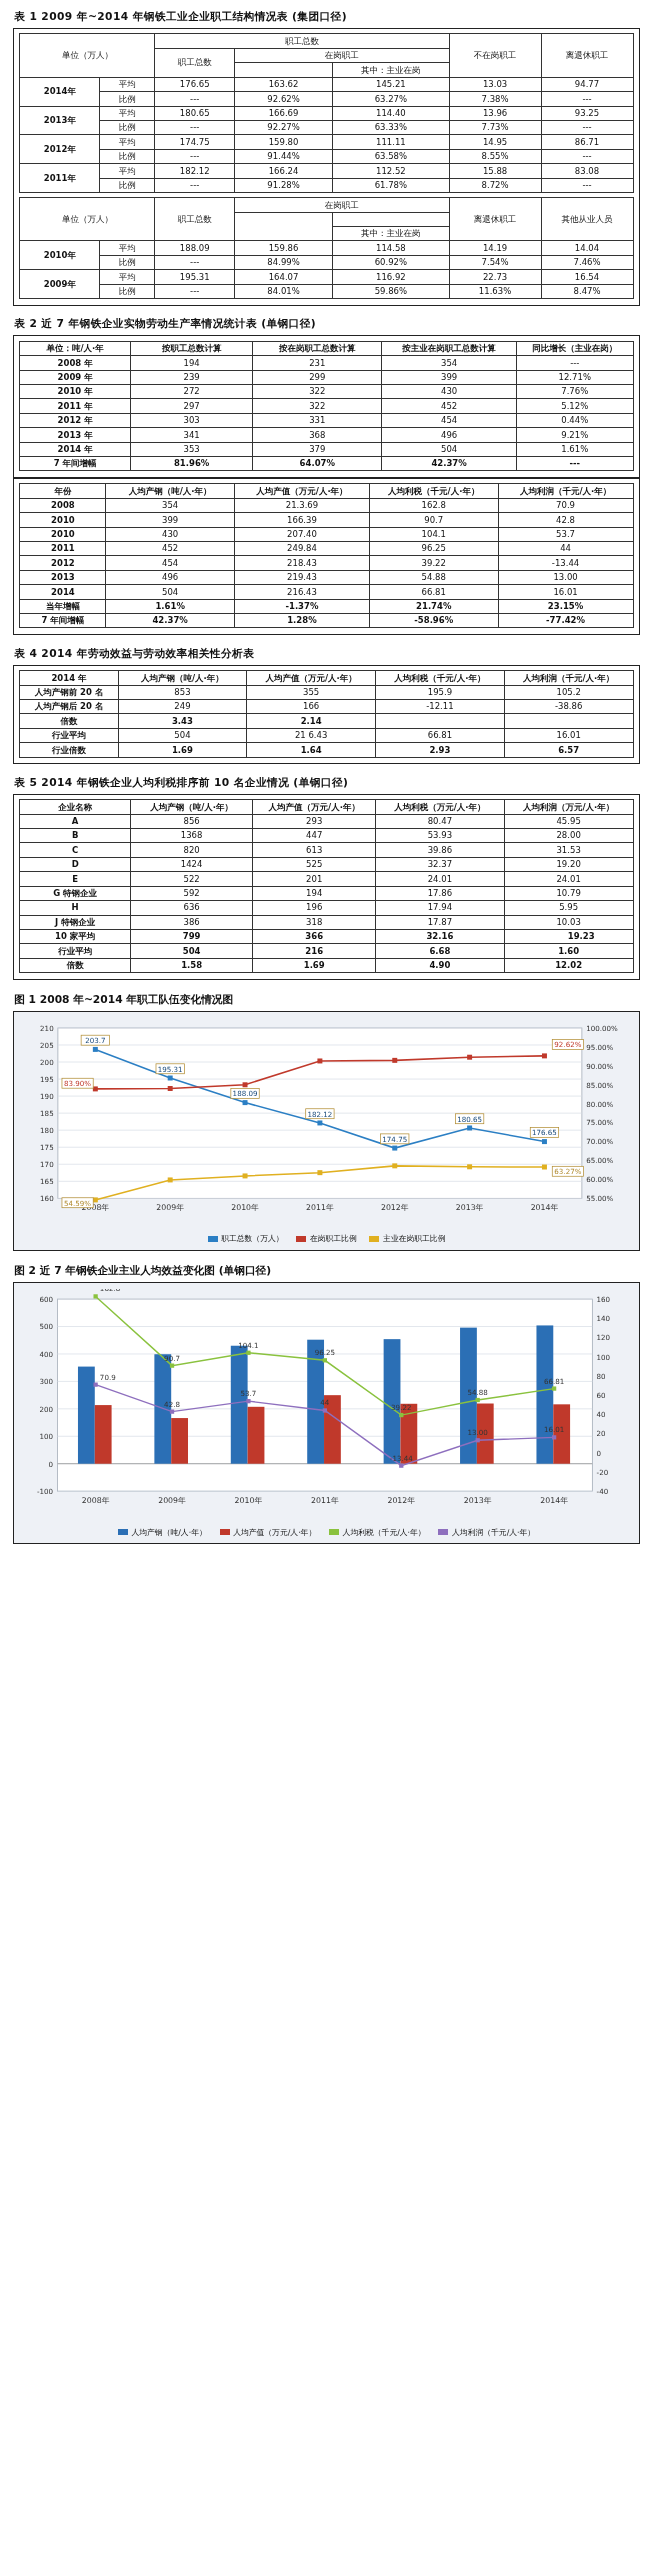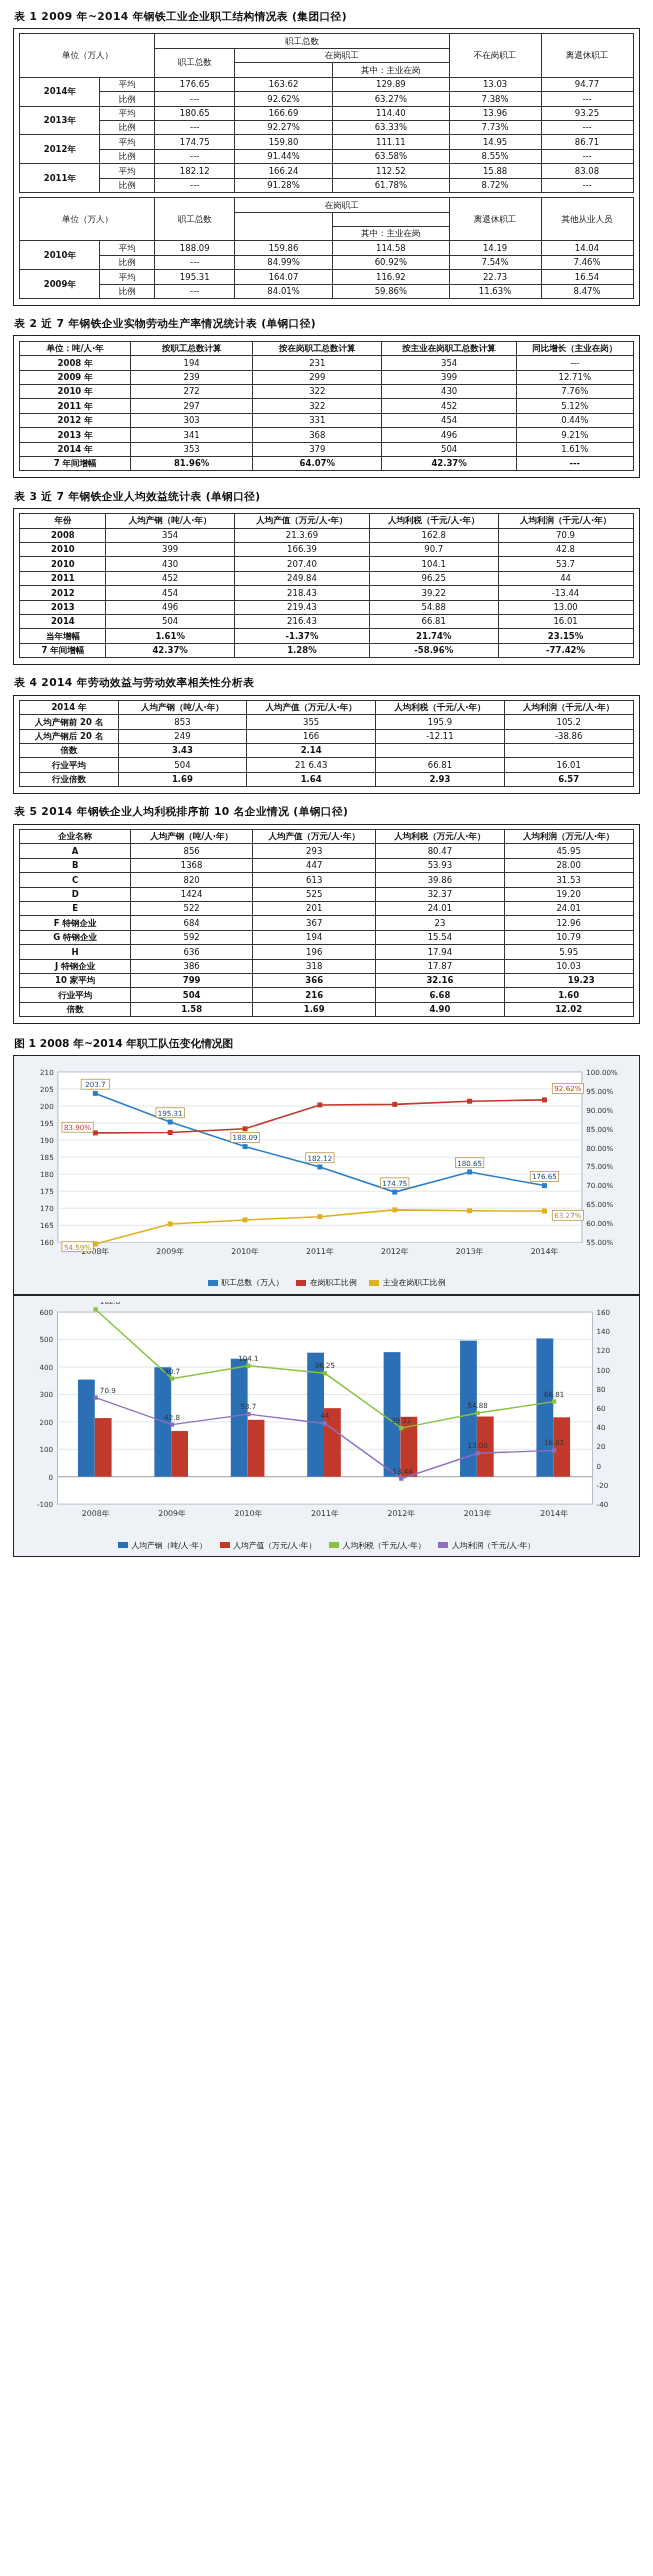--- a/index.html
+++ b/index.html
@@ -82,21 +82,21 @@
         <td>&nbsp;</td>
         <td>其中：主业在岗</td>
       </tr>
       </tbody>
         <tbody id="t1a-body">
           <tr>
             <td rowspan="2" style="font-weight: bold;">2014年</td>
             <td>平均</td>
             <td>176.65</td>
             <td>163.62</td>
-            <td>129.89</td>
+            <td>145.21</td>
             <td>13.03</td>
             <td>94.77</td>
           </tr>
           <tr>
             <td>比例</td>
             <td>---</td>
             <td>92.62%</td>
             <td>63.27%</td>
             <td>7.38%</td>
             <td>---</td>
@@ -293,21 +293,20 @@
             <td style="font-weight: bold;">7 年间增幅</td>
             <td style="font-weight: bold;">81.96%</td>
             <td style="font-weight: bold;">64.07%</td>
             <td style="font-weight: bold;">42.37%</td>
             <td style="font-weight: bold;">---</td>
           </tr>
         </tbody>
     </table>
   </div>
 
-  <div class="caption">表 3 近 7 年钢铁企业人均效益统计表 (单钢口径)</div>
   <div class="tblwrap">
     <table class="tbl">
       <colgroup>
           <col style="width:14%">
           <col style="width:21%">
           <col style="width:22%">
           <col style="width:21%">
           <col style="width:22%">
         </colgroup>
       <thead id="t3-head">
@@ -495,31 +494,24 @@
             <td>19.20</td>
           </tr>
           <tr>
             <td style="font-weight: bold;">E</td>
             <td>522</td>
             <td>201</td>
             <td>24.01</td>
             <td>24.01</td>
           </tr>
           <tr>
-            <td style="font-weight: bold;">F 特钢企业</td>
-            <td>684</td>
-            <td>367</td>
-            <td>23</td>
-            <td>12.96</td>
-          </tr>
-          <tr>
             <td style="font-weight: bold;">G 特钢企业</td>
             <td>592</td>
             <td>194</td>
-            <td>15.54</td>
+            <td>17.86</td>
             <td>10.79</td>
           </tr>
           <tr>
             <td style="font-weight: bold;">H</td>
             <td>636</td>
             <td>196</td>
             <td>17.94</td>
             <td>5.95</td>
           </tr>
           <tr>
@@ -670,20 +662,21 @@
           <span class="swatch" style="background: rgb(192, 57, 43);"></span>
           <span>在岗职工比例</span>
         </div>
         <div class="item">
           <span class="swatch" style="background: rgb(224, 176, 32);"></span>
           <span>主业在岗职工比例</span>
         </div>
       </div>
   </div>
 
+  <div class="chart-caption">图 2  近 7 年钢铁企业主业人均效益变化图 (单钢口径)</div>
   <div class="chartbox">
     <div class="chartinner">
       <svg id="chart2" width="616" height="235" viewBox="0 0 866 330">
           <rect x="0" y="0" width="866" height="330" fill="#eef1f6"></rect>
           <rect x="54" y="14" width="752" height="270" fill="#ffffff" stroke="#9aa4b0" stroke-width="1"></rect>
           <line x1="54" y1="284" x2="806" y2="284" stroke="#d7dde5" stroke-width="1"></line>
           <text x="48" y="288" text-anchor="end" font-size="10" fill="#333">-100</text>
           <line x1="54" y1="245.42857142857144" x2="806" y2="245.42857142857144" stroke="#d7dde5" stroke-width="1"></line>
           <text x="48" y="249.42857142857144" text-anchor="end" font-size="10" fill="#333">0</text>
           <line x1="54" y1="206.85714285714286" x2="806" y2="206.85714285714286" stroke="#d7dde5" stroke-width="1"></line>

